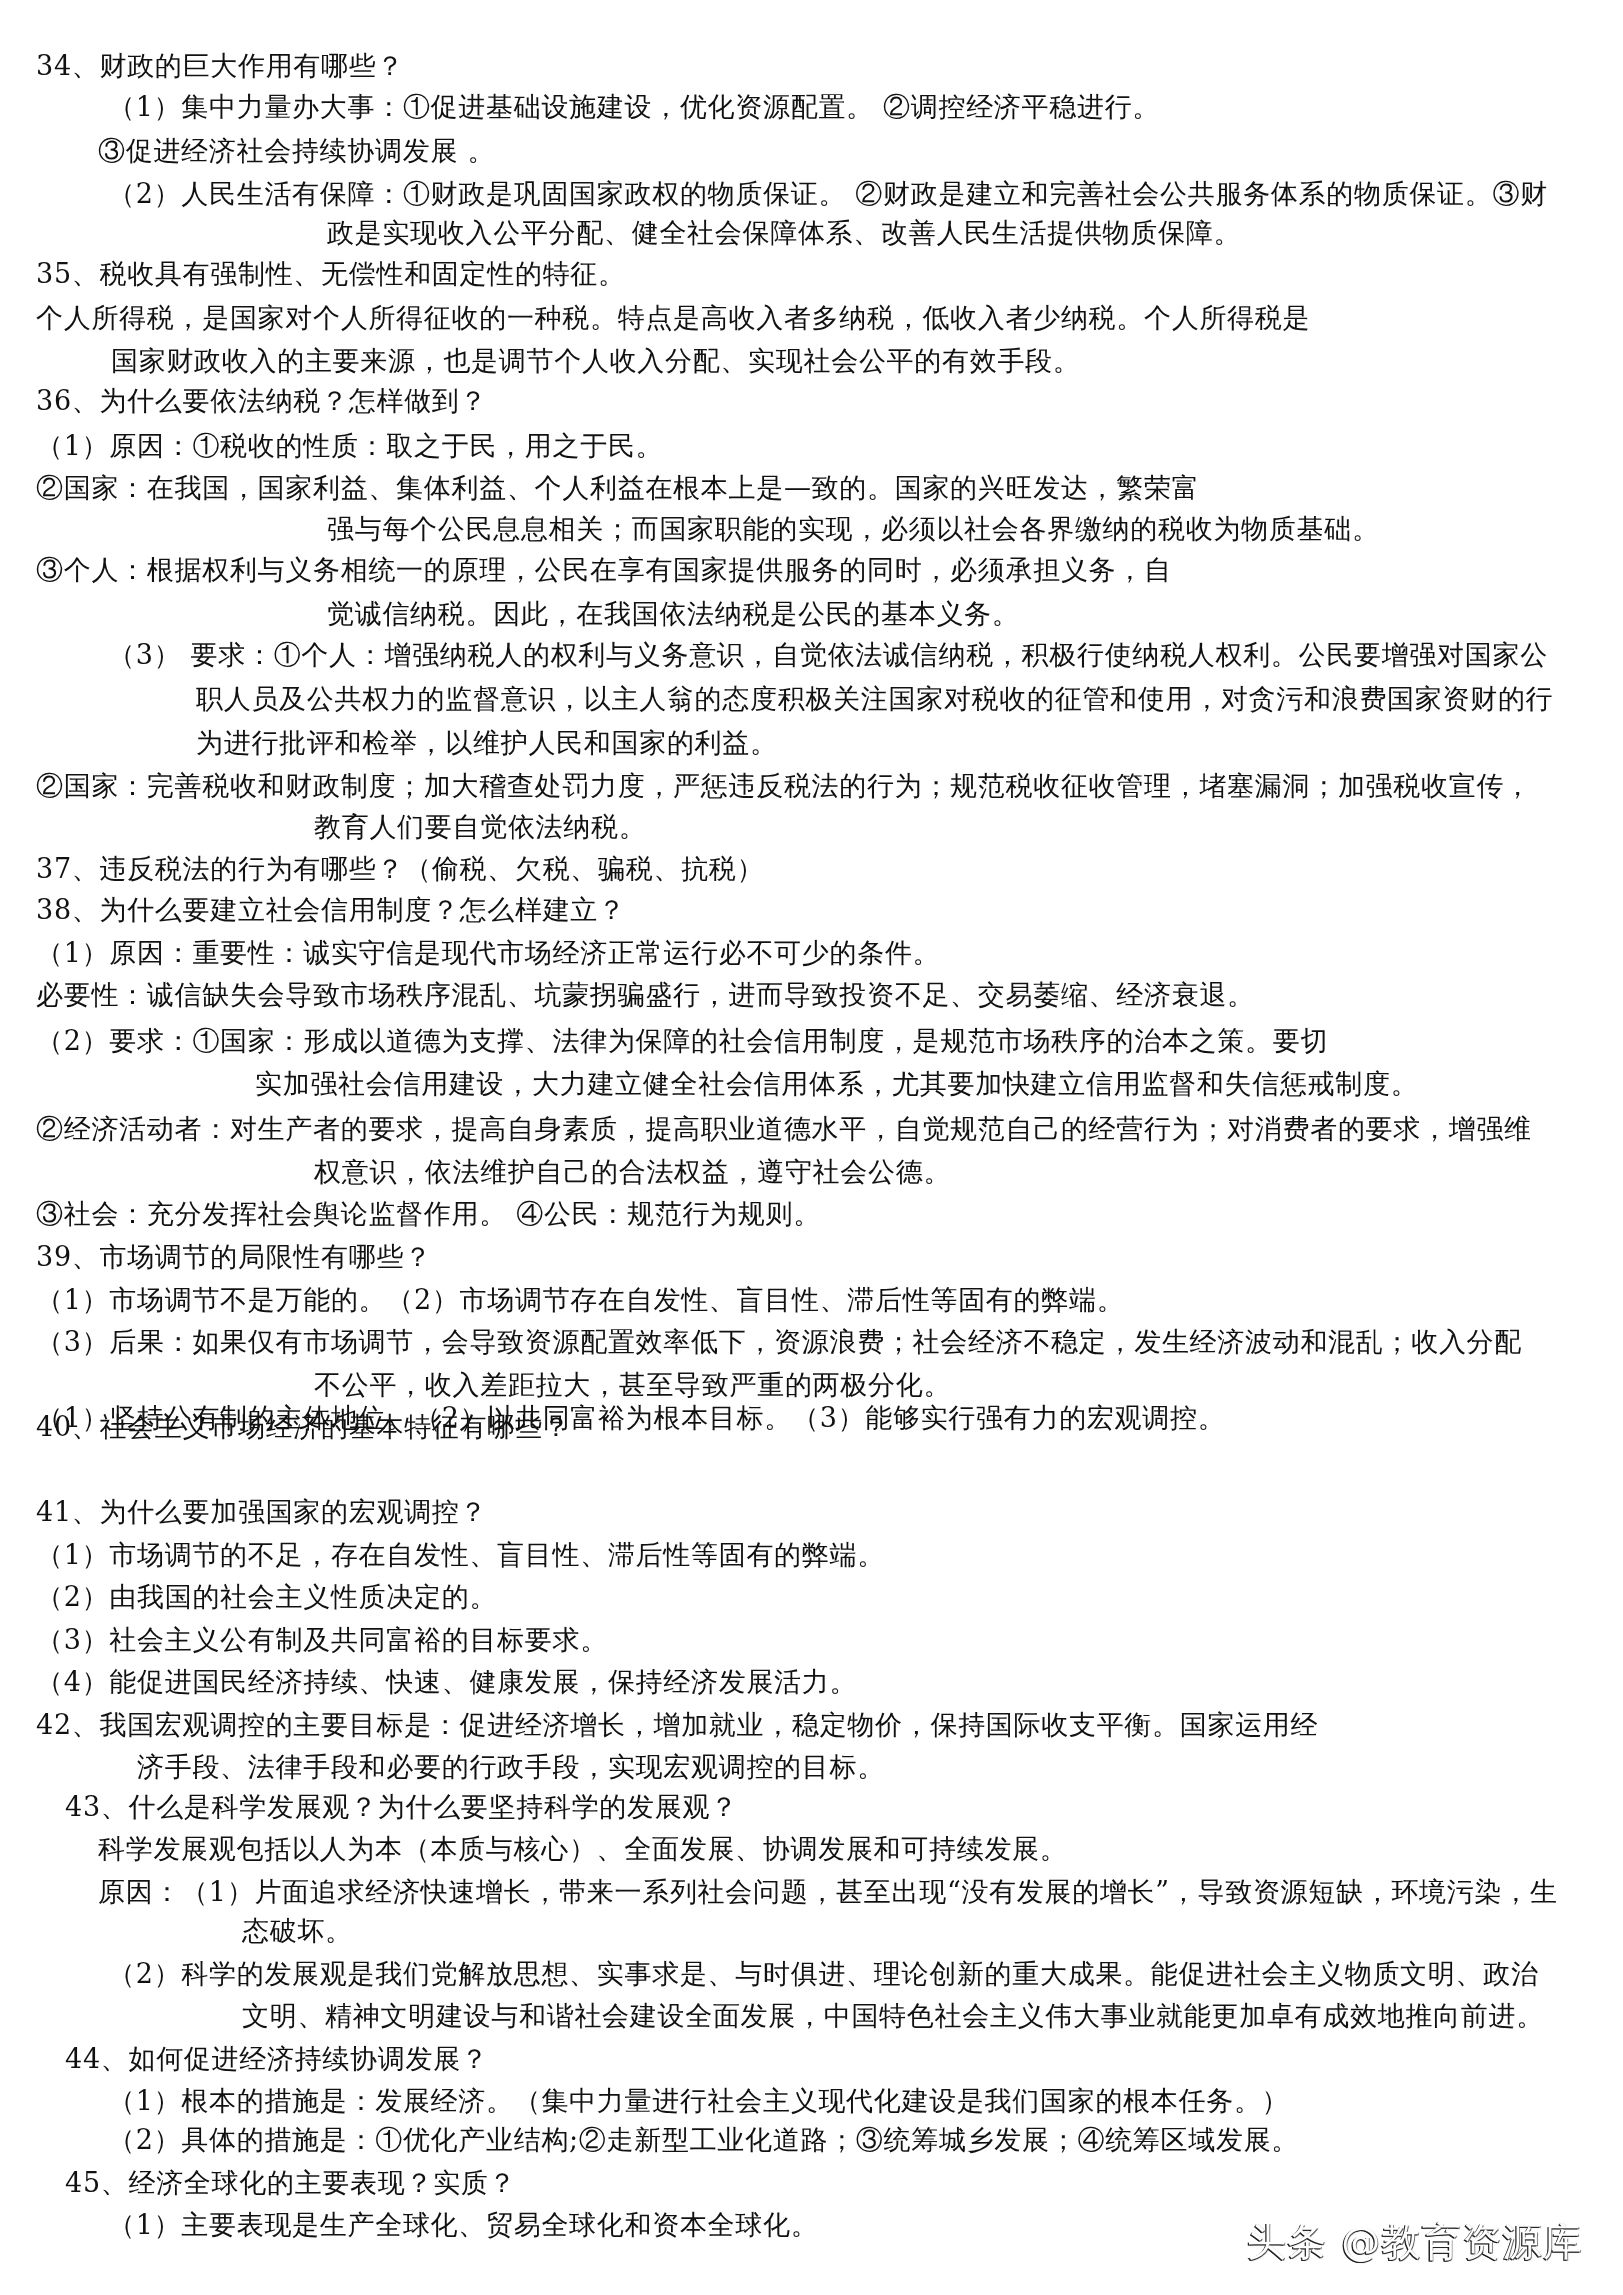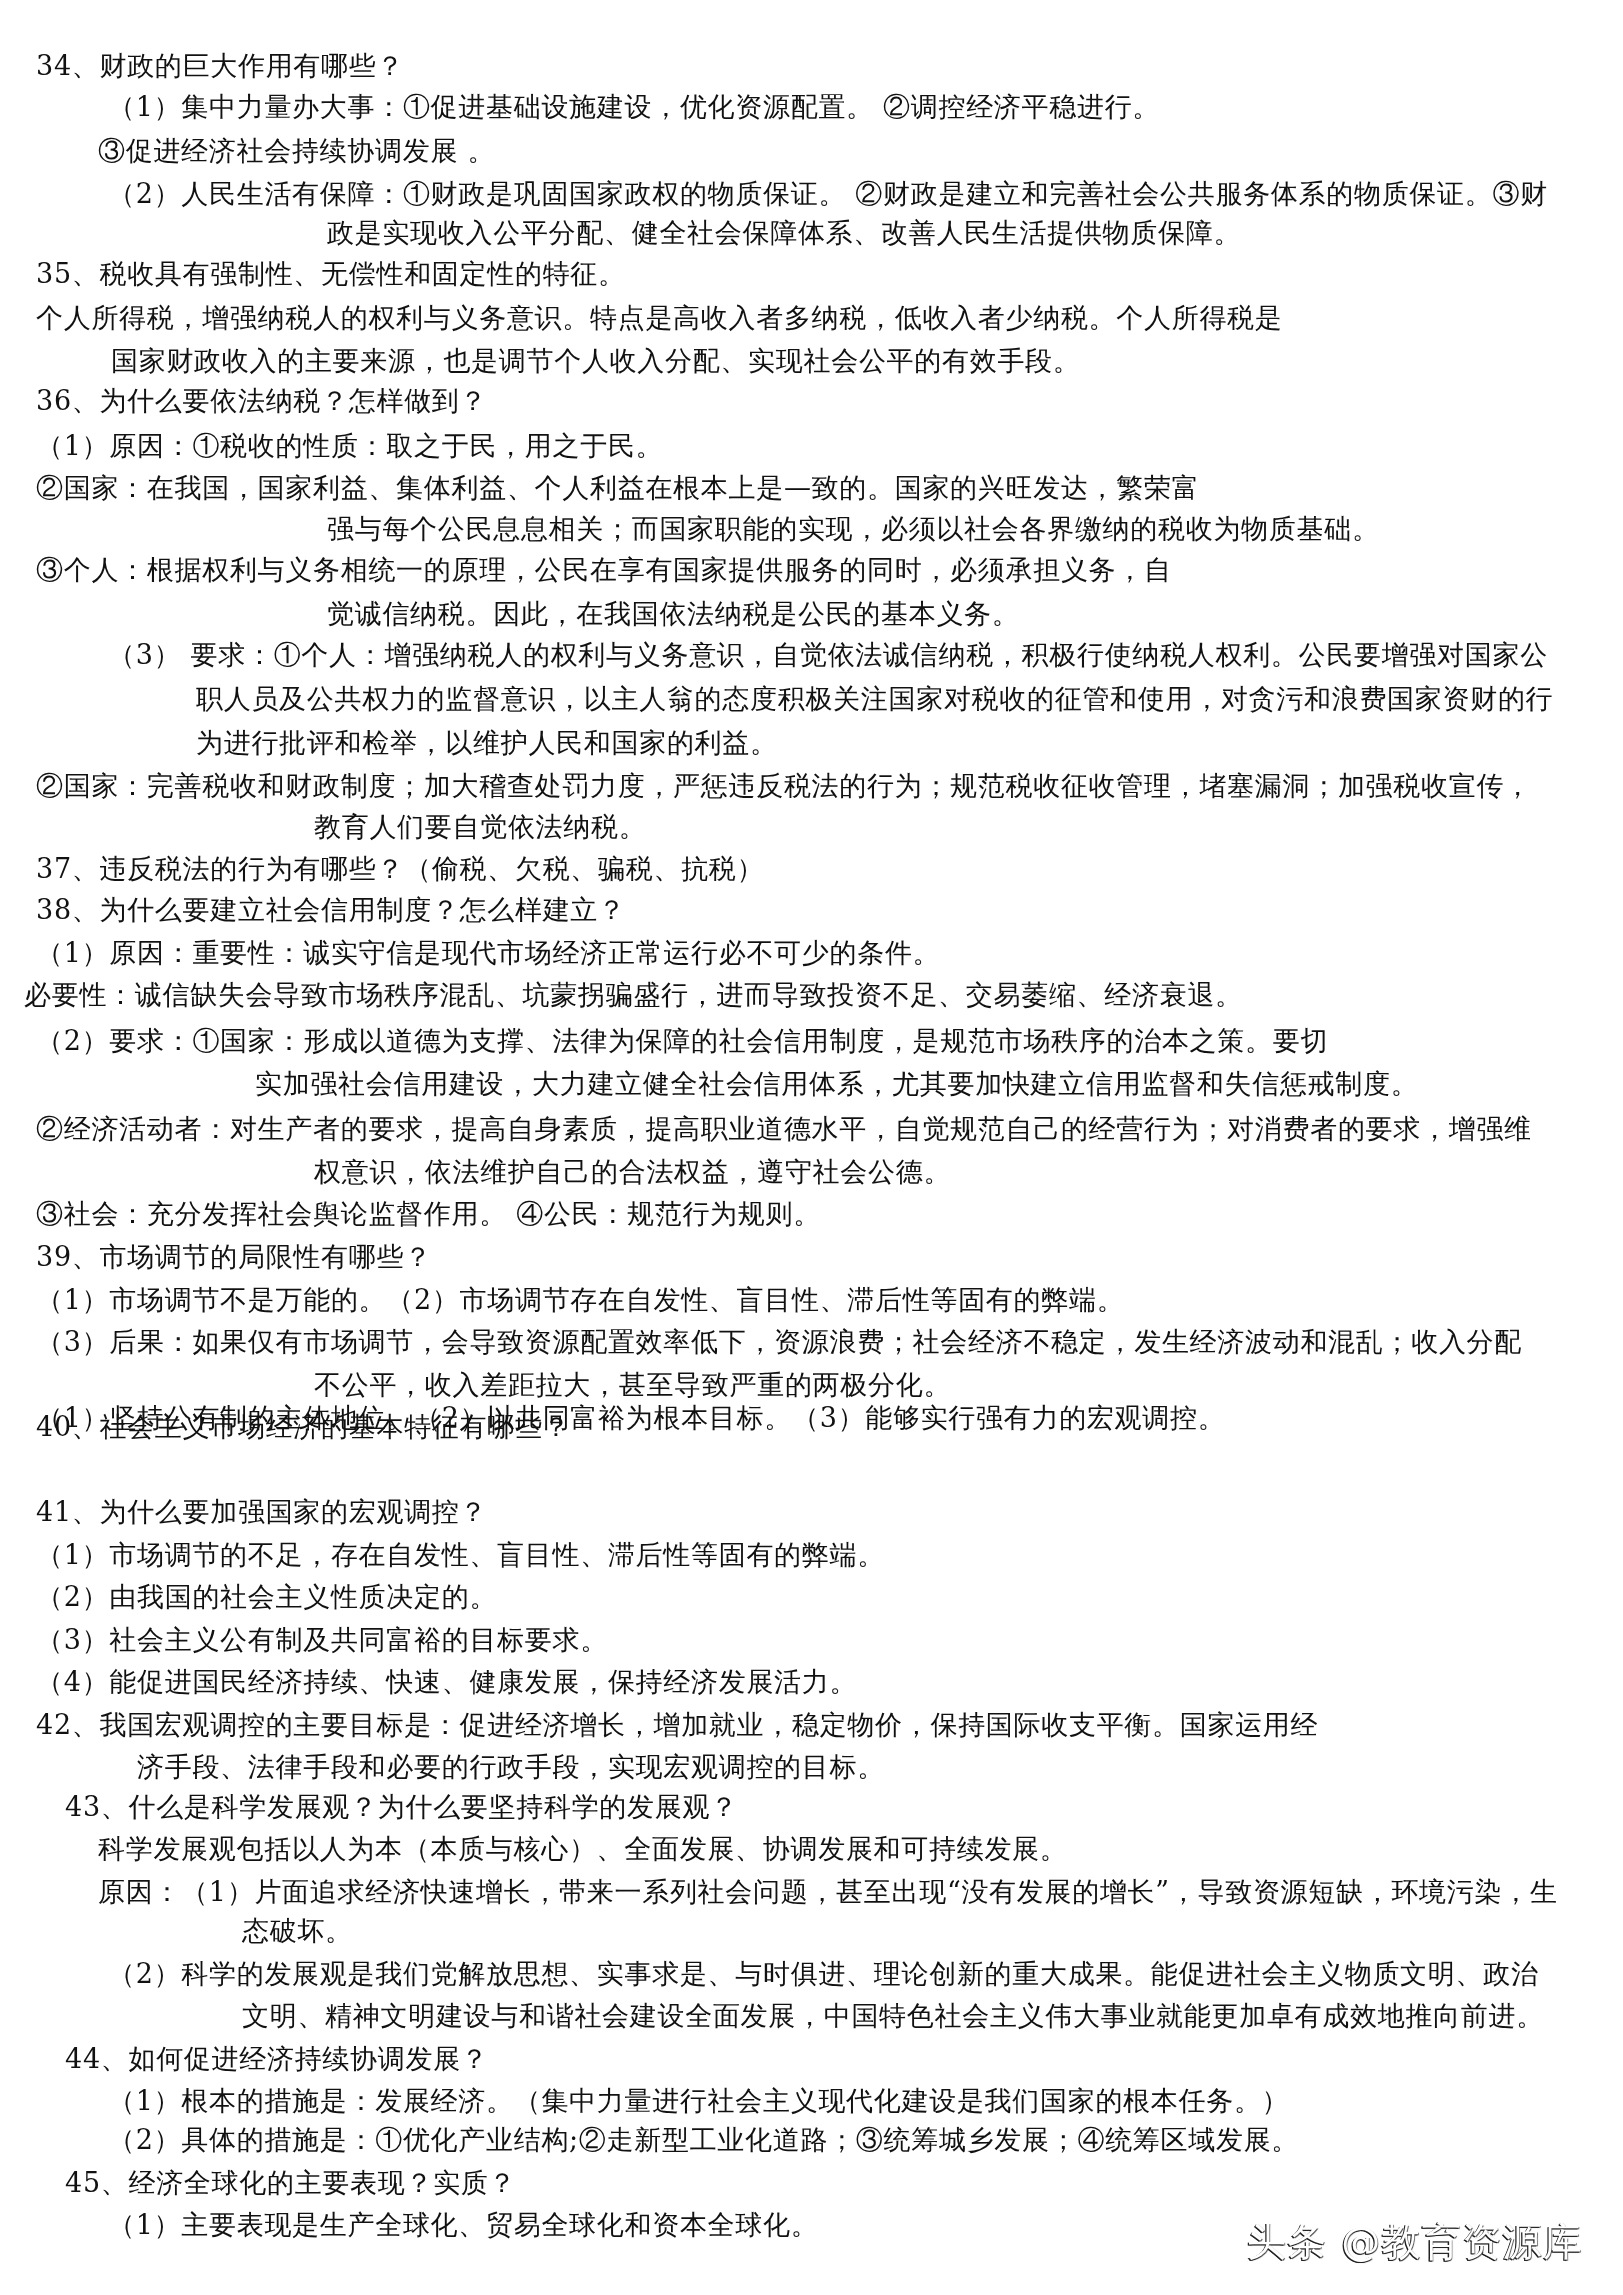--- a/index.html
+++ b/index.html
@@ -14,37 +14,37 @@
 </head>
 <body>
 
 <div class="page" id="page">
     <div class="ln" style="left: 36px; top: 49px;">34、财政的巨大作用有哪些？</div>
     <div class="ln" style="left: 108px; top: 90px;">（1）集中力量办大事：①促进基础设施建设，优化资源配置。 ②调控经济平稳进行。</div>
     <div class="ln" style="left: 98px; top: 134px;">③促进经济社会持续协调发展 。</div>
     <div class="ln" style="left: 108px; top: 177px;">（2）人民生活有保障：①财政是巩固国家政权的物质保证。 ②财政是建立和完善社会公共服务体系的物质保证。③财</div>
     <div class="ln" style="left: 327px; top: 216px;">政是实现收入公平分配、健全社会保障体系、改善人民生活提供物质保障。</div>
     <div class="ln" style="left: 36px; top: 257px;">35、税收具有强制性、无偿性和固定性的特征。</div>
-    <div class="ln" style="left: 36px; top: 301px;">个人所得税，增强纳税人的权利与义务意识。特点是高收入者多纳税，低收入者少纳税。个人所得税是</div>
+    <div class="ln" style="left: 36px; top: 301px;">个人所得税，是国家对个人所得征收的一种税。特点是高收入者多纳税，低收入者少纳税。个人所得税是</div>
     <div class="ln" style="left: 111px; top: 344px;">国家财政收入的主要来源，也是调节个人收入分配、实现社会公平的有效手段。</div>
     <div class="ln" style="left: 36px; top: 384px;">36、为什么要依法纳税？怎样做到？</div>
     <div class="ln" style="left: 36px; top: 429px;">（1）原因：①税收的性质：取之于民，用之于民。</div>
     <div class="ln" style="left: 36px; top: 471px;">②国家：在我国，国家利益、集体利益、个人利益在根本上是—致的。国家的兴旺发达，繁荣富</div>
     <div class="ln" style="left: 327px; top: 512px;">强与每个公民息息相关；而国家职能的实现，必须以社会各界缴纳的税收为物质基础。</div>
     <div class="ln" style="left: 327px; top: 597px;">觉诚信纳税。因此，在我国依法纳税是公民的基本义务。</div>
     <div class="ln" style="left: 36px; top: 553px;">③个人：根据权利与义务相统一的原理，公民在享有国家提供服务的同时，必须承担义务，自</div>
     <div class="ln" style="left: 108px; top: 638px;">（3）    要求：①个人：增强纳税人的权利与义务意识，自觉依法诚信纳税，积极行使纳税人权利。公民要增强对国家公</div>
     <div class="ln" style="left: 196px; top: 682px;">职人员及公共权力的监督意识，以主人翁的态度积极关注国家对税收的征管和使用，对贪污和浪费国家资财的行</div>
     <div class="ln" style="left: 196px; top: 726px;">为进行批评和检举，以维护人民和国家的利益。</div>
     <div class="ln" style="left: 36px; top: 769px;">②国家：完善税收和财政制度；加大稽查处罚力度，严惩违反税法的行为；规范税收征收管理，堵塞漏洞；加强税收宣传，</div>
     <div class="ln" style="left: 314px; top: 810px;">教育人们要自觉依法纳税。</div>
     <div class="ln" style="left: 36px; top: 852px;">37、违反税法的行为有哪些？（偷税、欠税、骗税、抗税）</div>
     <div class="ln" style="left: 36px; top: 893px;">38、为什么要建立社会信用制度？怎么样建立？</div>
     <div class="ln" style="left: 36px; top: 936px;">（1）原因：重要性：诚实守信是现代市场经济正常运行必不可少的条件。</div>
-    <div class="ln" style="left: 24px; top: 978px;">必要性：诚信缺失会导致市场秩序混乱、坑蒙拐骗盛行，进而导致投资不足、交易萎缩、经济衰退。</div>
+    <div class="ln" style="left: 36px; top: 978px;">必要性：诚信缺失会导致市场秩序混乱、坑蒙拐骗盛行，进而导致投资不足、交易萎缩、经济衰退。</div>
     <div class="ln" style="left: 36px; top: 1024px;">（2）要求：①国家：形成以道德为支撑、法律为保障的社会信用制度，是规范市场秩序的治本之策。要切</div>
     <div class="ln" style="left: 255px; top: 1067px;">实加强社会信用建设，大力建立健全社会信用体系，尤其要加快建立信用监督和失信惩戒制度。</div>
     <div class="ln" style="left: 36px; top: 1112px;">②经济活动者：对生产者的要求，提高自身素质，提高职业道德水平，自觉规范自己的经营行为；对消费者的要求，增强维</div>
     <div class="ln" style="left: 314px; top: 1155px;">权意识，依法维护自己的合法权益，遵守社会公德。</div>
     <div class="ln" style="left: 36px; top: 1197px;">③社会：充分发挥社会舆论监督作用。 ④公民：规范行为规则。</div>
     <div class="ln" style="left: 36px; top: 1240px;">39、市场调节的局限性有哪些？</div>
     <div class="ln" style="left: 36px; top: 1283px;">（1）市场调节不是万能的。（2）市场调节存在自发性、盲目性、滞后性等固有的弊端。</div>
     <div class="ln" style="left: 36px; top: 1325px;">（3）后果：如果仅有市场调节，会导致资源配置效率低下，资源浪费；社会经济不稳定，发生经济波动和混乱；收入分配</div>
     <div class="ln" style="left: 314px; top: 1368px;">不公平，收入差距拉大，甚至导致严重的两极分化。</div>
     <div class="ln" style="left: 36px; top: 1410px;">40、社会主义市场经济的基本特征有哪些？</div>

